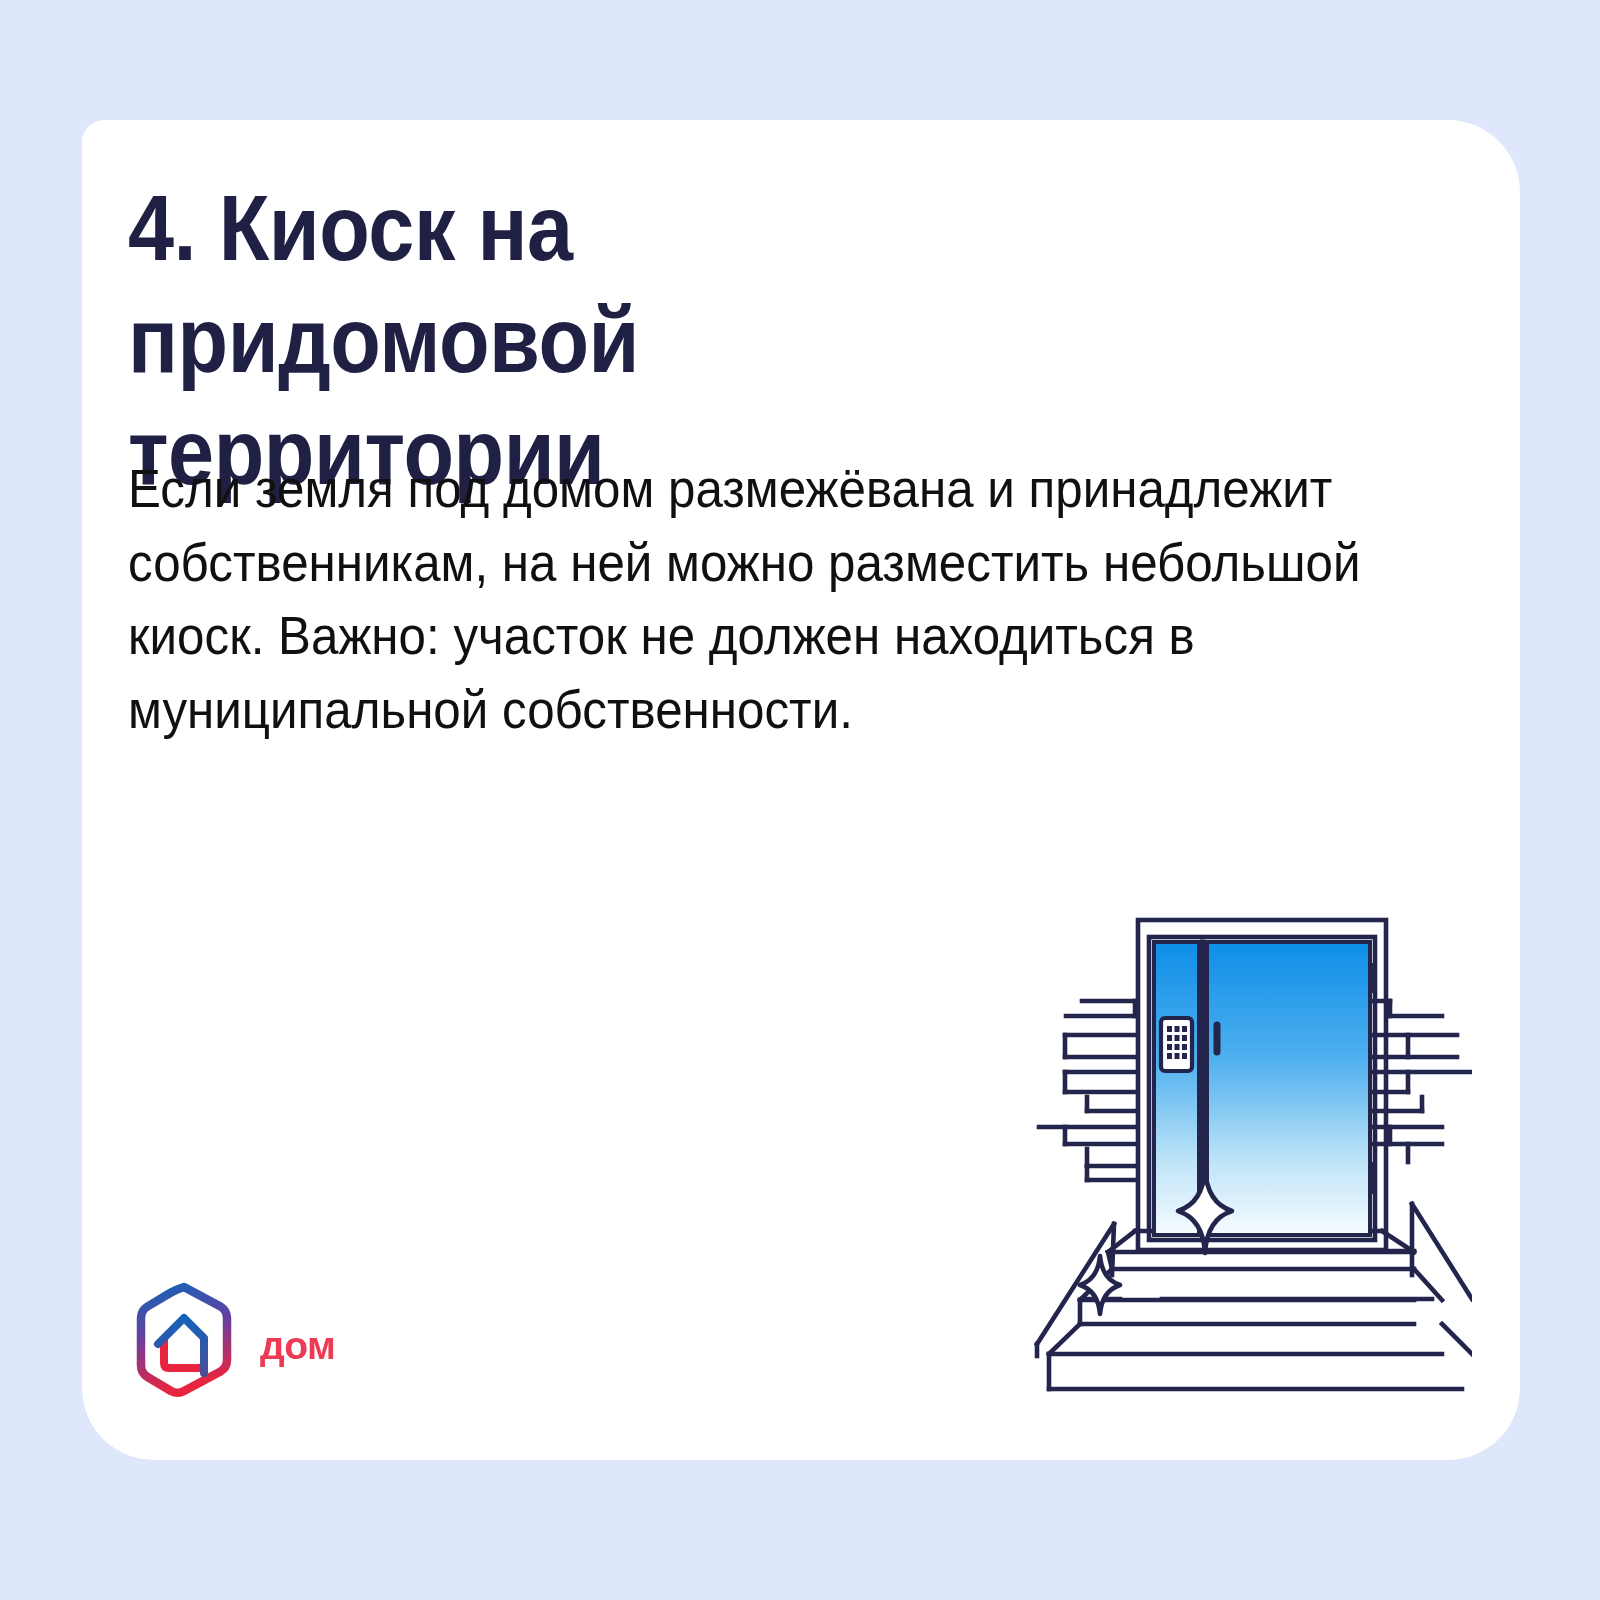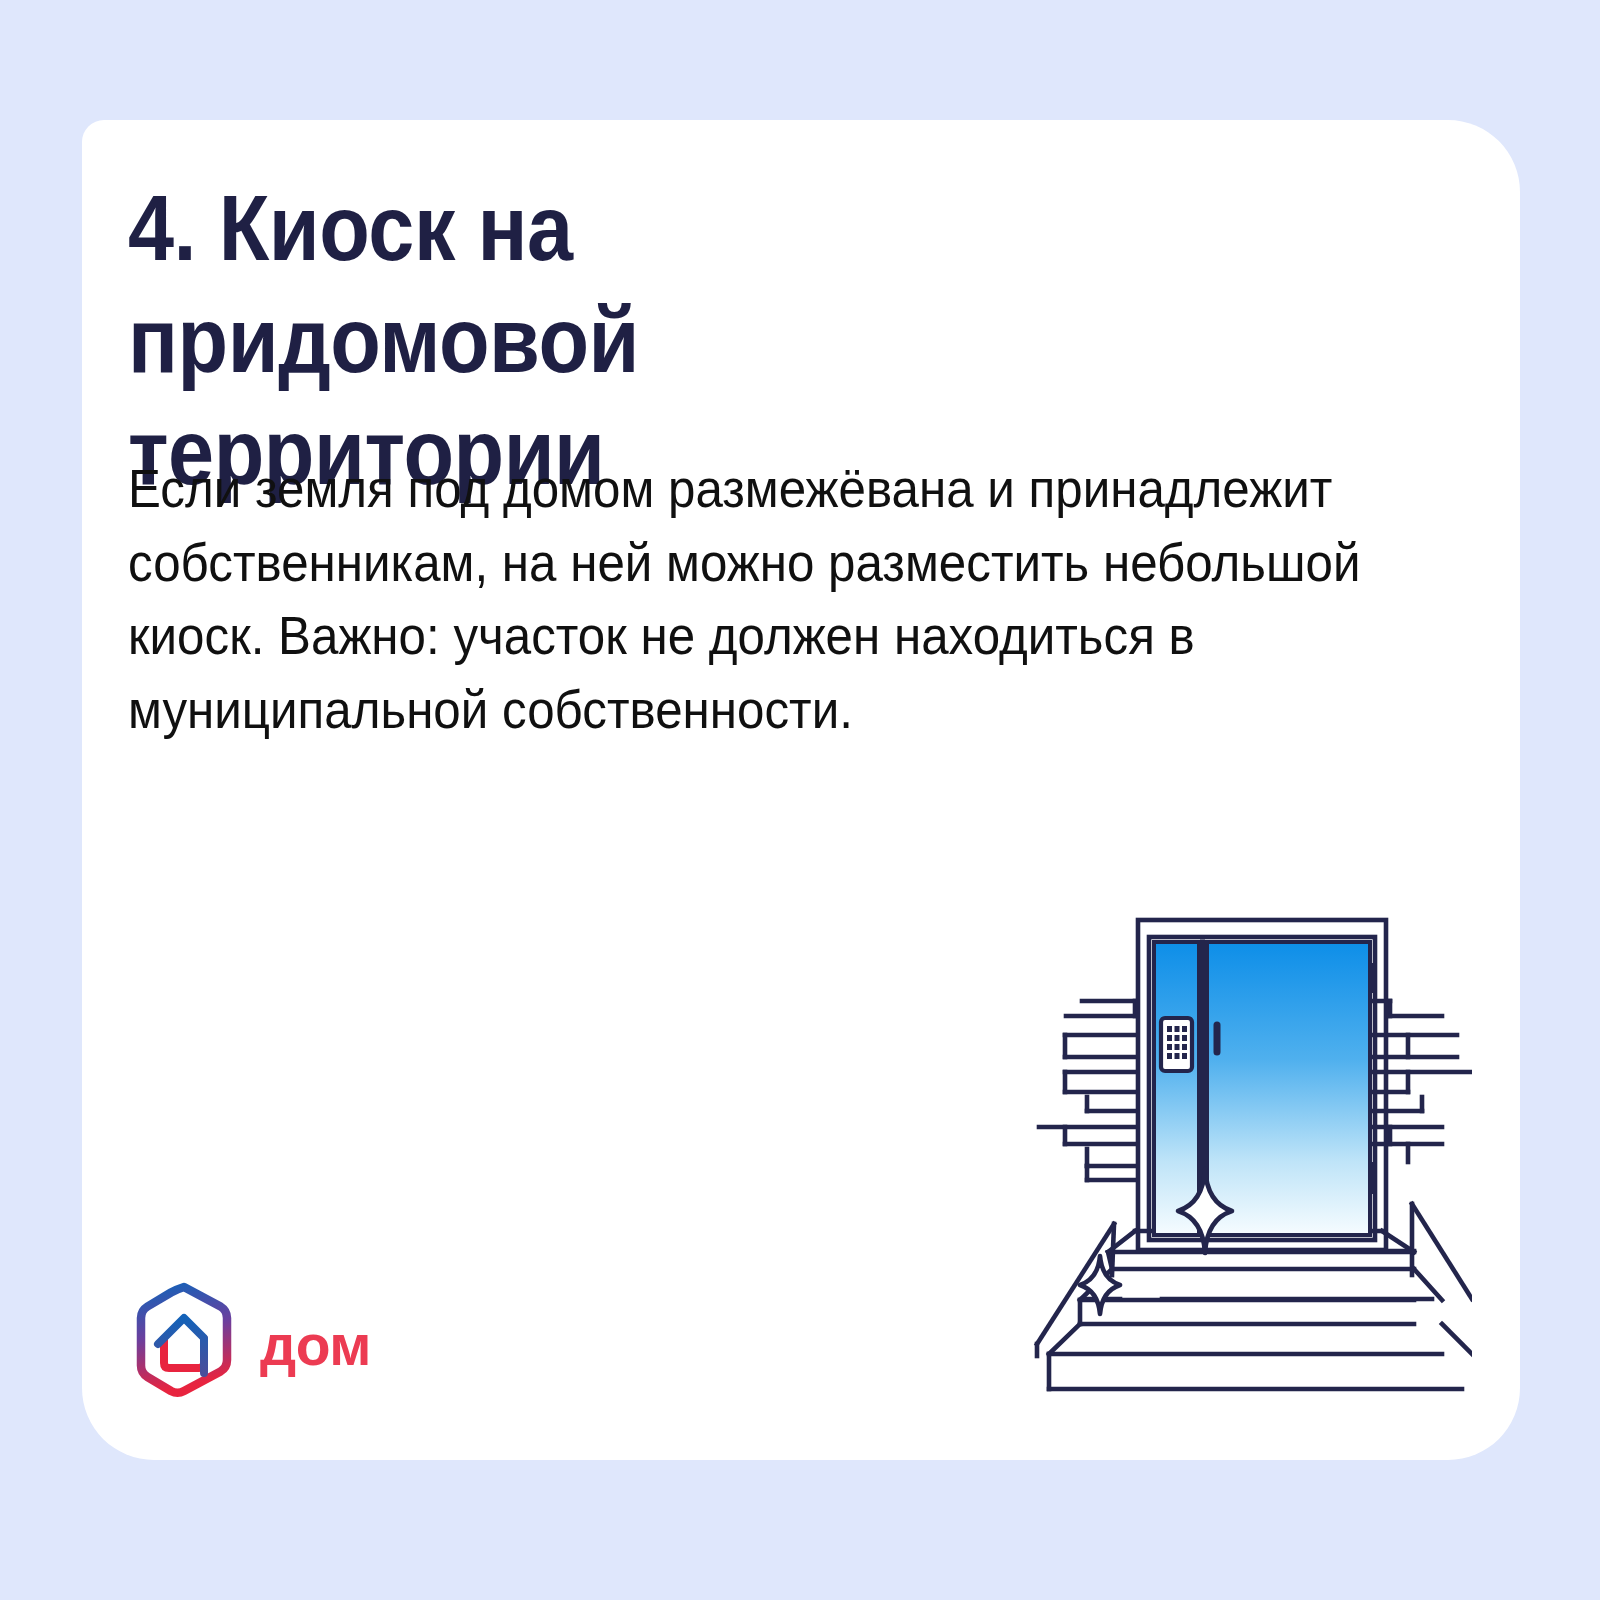--- a/index.html
+++ b/index.html
@@ -83,21 +83,21 @@
   }
   .logo-line1 {
     font-family: "Liberation Sans", sans-serif;
     font-size: 51px;
     font-weight: 700;
     color: #0f62ba;
     letter-spacing: -0.5px;
   }
   .logo-line2 {
     font-family: "Liberation Sans", sans-serif;
-    font-size: 57px;
+    font-size: 39px;
     font-weight: 700;
     color: #ec3b52;
     letter-spacing: -0.5px;
     margin-top: 12px;
   }
 
   
   #illustration {
     position: absolute;
     right: 48px;

